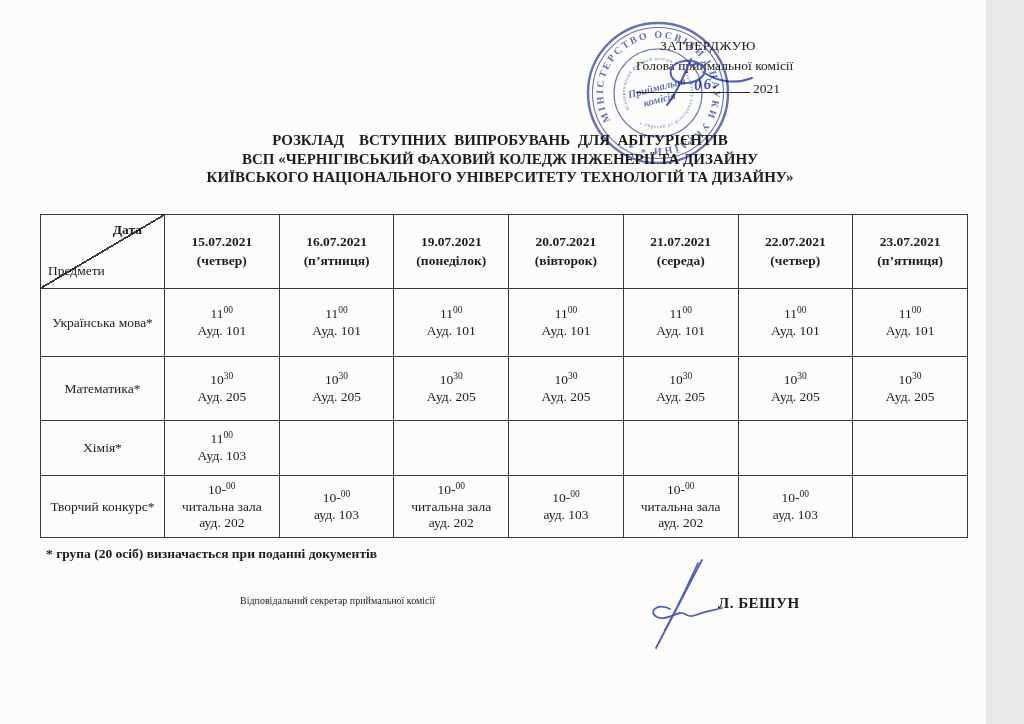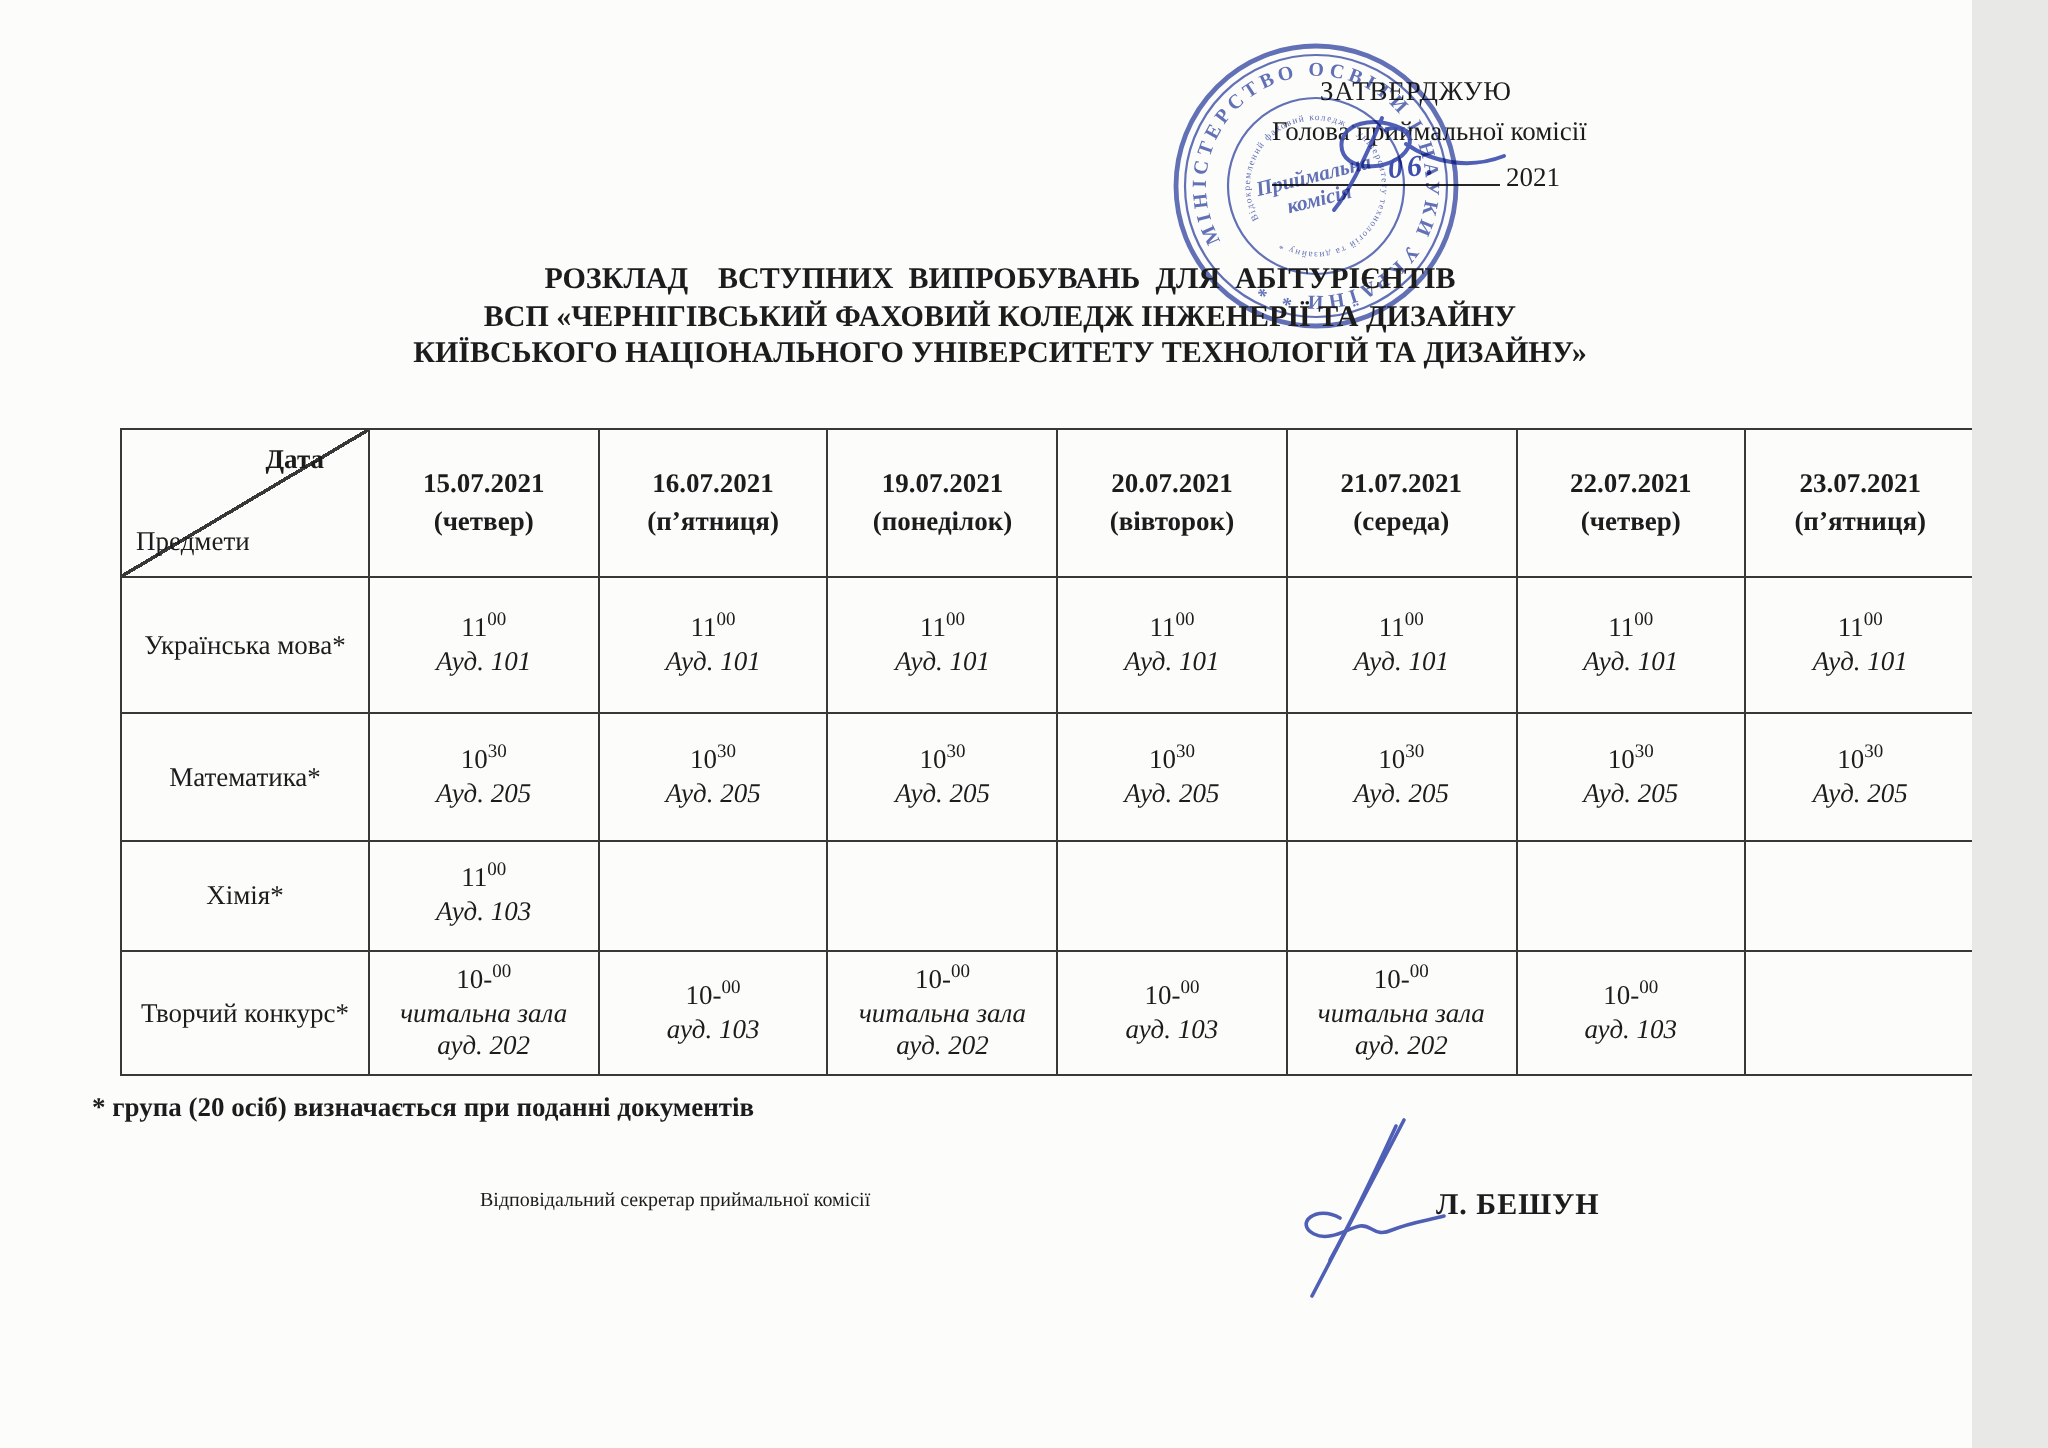--- a/index.html
+++ b/index.html
@@ -24,21 +24,21 @@
   }
   .topsig{position:absolute;left:646px;top:54px;width:112px;height:54px;opacity:.9;}
   
   .stamp{position:absolute;left:585px;top:20px;width:146px;height:146px;opacity:.82;mix-blend-mode:multiply;}
   
   .title{position:absolute;left:0;top:131px;width:1000px;text-align:center;font-weight:bold;}
   .title-line{white-space:pre;font-size:15px;line-height:18.5px;}
   .title-line.sub{font-size:13.5px;line-height:19px;}
   
   .schedule{
-    position:absolute;left:60px;top:214px;width:928px;
+    position:absolute;left:40px;top:214px;width:928px;
     border-collapse:collapse;table-layout:fixed;font-size:13.5px;
   }
   .schedule th,.schedule td{border:1.6px solid #383838;padding:1px 3px;text-align:center;vertical-align:middle;font-weight:normal;}
   .schedule thead tr{height:74px;}
   .schedule tbody tr:nth-child(1){height:68px;}
   .schedule tbody tr:nth-child(2){height:64px;}
   .schedule tbody tr:nth-child(3){height:55px;}
   .schedule tbody tr:nth-child(4){height:62px;}
   .schedule col.subjcol{width:124px;}
   .schedule thead th .d,.schedule thead th .w{font-weight:bold;line-height:1.35;}
@@ -46,21 +46,21 @@
   .corner .diag{
     position:absolute;inset:0;
     background:linear-gradient(to bottom right,
       transparent calc(50% - 0.9px), #383838 calc(50% - 0.9px),
       #383838 calc(50% + 0.9px), transparent calc(50% + 0.9px));
   }
   .corner .c-top{position:absolute;top:7px;right:22px;font-weight:bold;}
   .corner .c-bottom{position:absolute;bottom:9px;left:7px;font-weight:normal;}
   .schedule td .time{line-height:1.25;}
   .schedule td sup{font-size:9.5px;line-height:0;vertical-align:super;}
-  .schedule td .room{line-height:1.2;font-style:italic;}
+  .schedule td .room{line-height:1.2;}
   
   .footnote{position:absolute;left:46px;top:546px;font-weight:bold;font-size:13.5px;}
   .secretary-label{position:absolute;left:240px;top:595px;font-size:10px;font-weight:400;}
   .secretary-name{position:absolute;left:718px;top:595px;font-size:15px;font-weight:600;letter-spacing:.5px;}
   .botsig{position:absolute;left:636px;top:558px;width:96px;height:94px;opacity:.9;}
 </style>
 </head>
 <body>
 
 <div class="page">

